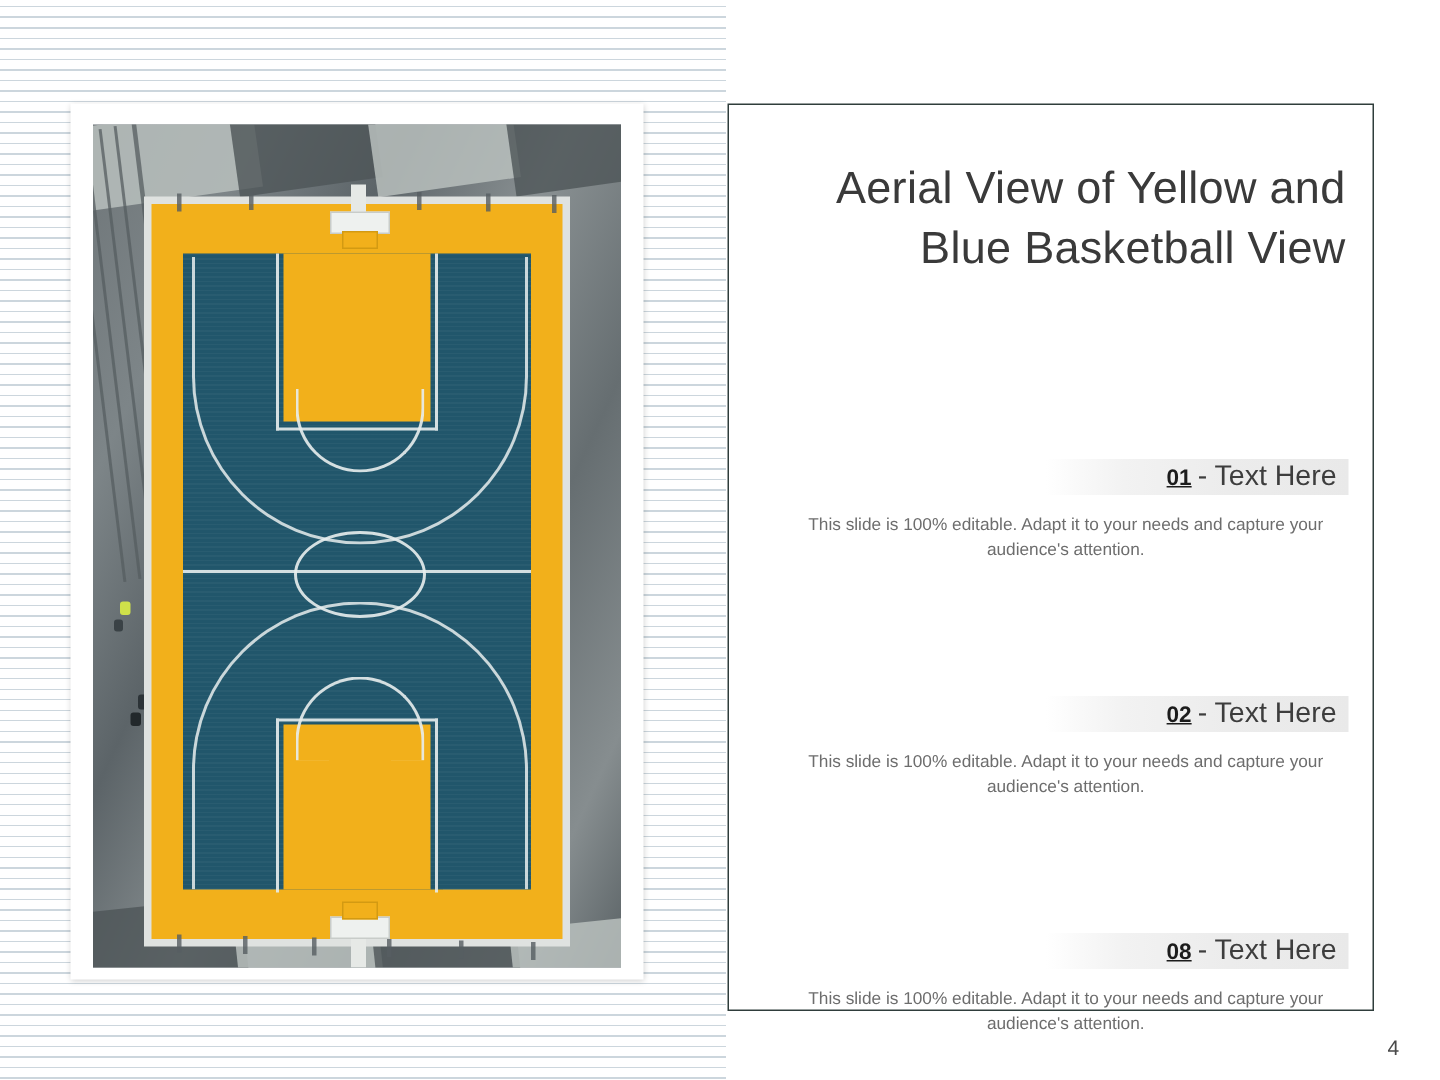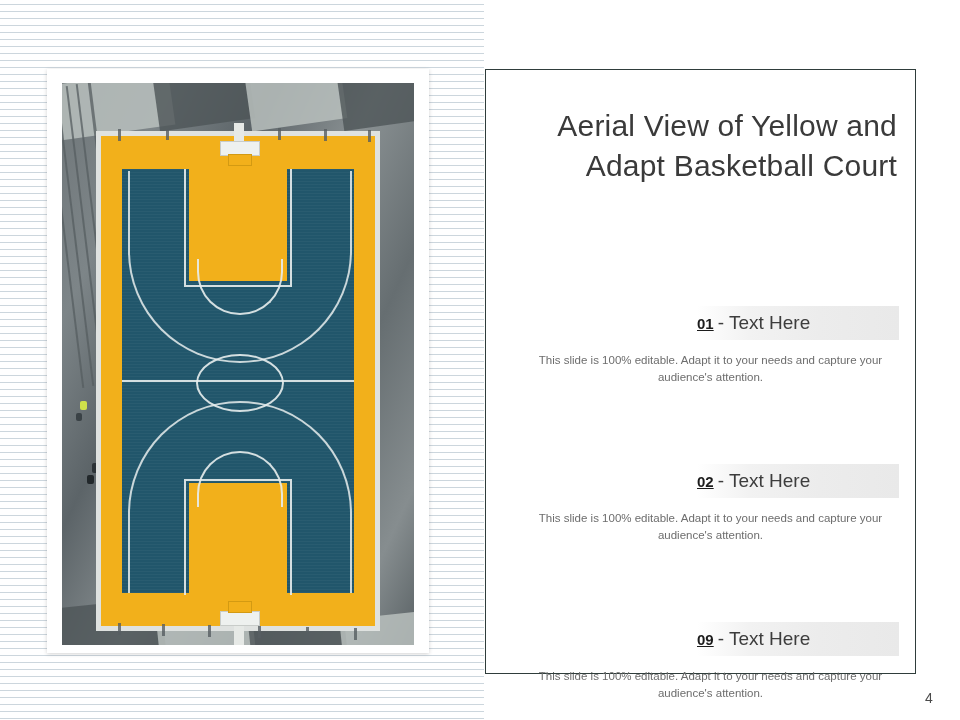--- a/index.html
+++ b/index.html
@@ -169,27 +169,27 @@
     line-height:40px;
     font-weight:400;
     color:#3a3a3a;
     letter-spacing:.2px;
     padding-right:2px;
   }
 
   .block{margin-top:24px;}
 
   .bar{
-    height:34px;
+    height:24px;
     width:202px;
     margin-left:auto;
     background:linear-gradient(to right,#ffffff 0%,#f2f2f2 26%,#ececec 60%,#e9e9e9 100%);
     display:flex;
     align-items:center;
-    justify-content:flex-start;
+    justify-content:flex-end;
     padding-right:8px;
     box-sizing:border-box;
     white-space:nowrap;
   }
   .bar .num{
     font-size:15px;
     font-weight:700;
     color:#1c1c1c;
     text-decoration:underline;
     margin-right:4px;
@@ -293,41 +293,41 @@
         <div class="fencepost" style="left:262px;top:46px;"></div>
         <div class="fencepost" style="left:306px;top:47px;"></div>
 
       </div>
     </div>
   </div>
 
   <div id="panel">
     <div id="panel-inner">
 
-      <h1 id="title">Aerial View of Yellow and Adapt Basketball Court</h1>
+      <h1 id="title">Aerial View of Yellow and Blue Basketball View</h1>
 
       <div id="b1" class="block">
         <div class="bar">
           <span class="num">01</span>
           <span class="lbl">- Text Here</span>
         </div>
         <p class="body">This slide is 100% editable. Adapt it to your needs and capture your audience's attention.</p>
       </div>
 
       <div id="b2" class="block">
         <div class="bar">
           <span class="num">02</span>
           <span class="lbl">- Text Here</span>
         </div>
         <p class="body">This slide is 100% editable. Adapt it to your needs and capture your audience's attention.</p>
       </div>
 
       <div id="b3" class="block">
         <div class="bar">
-          <span class="num">09</span>
+          <span class="num">08</span>
           <span class="lbl">- Text Here</span>
         </div>
         <p class="body">This slide is 100% editable. Adapt it to your needs and capture your audience's attention.</p>
       </div>
 
     </div>
   </div>
 
   <div id="page-num">4</div>
 

